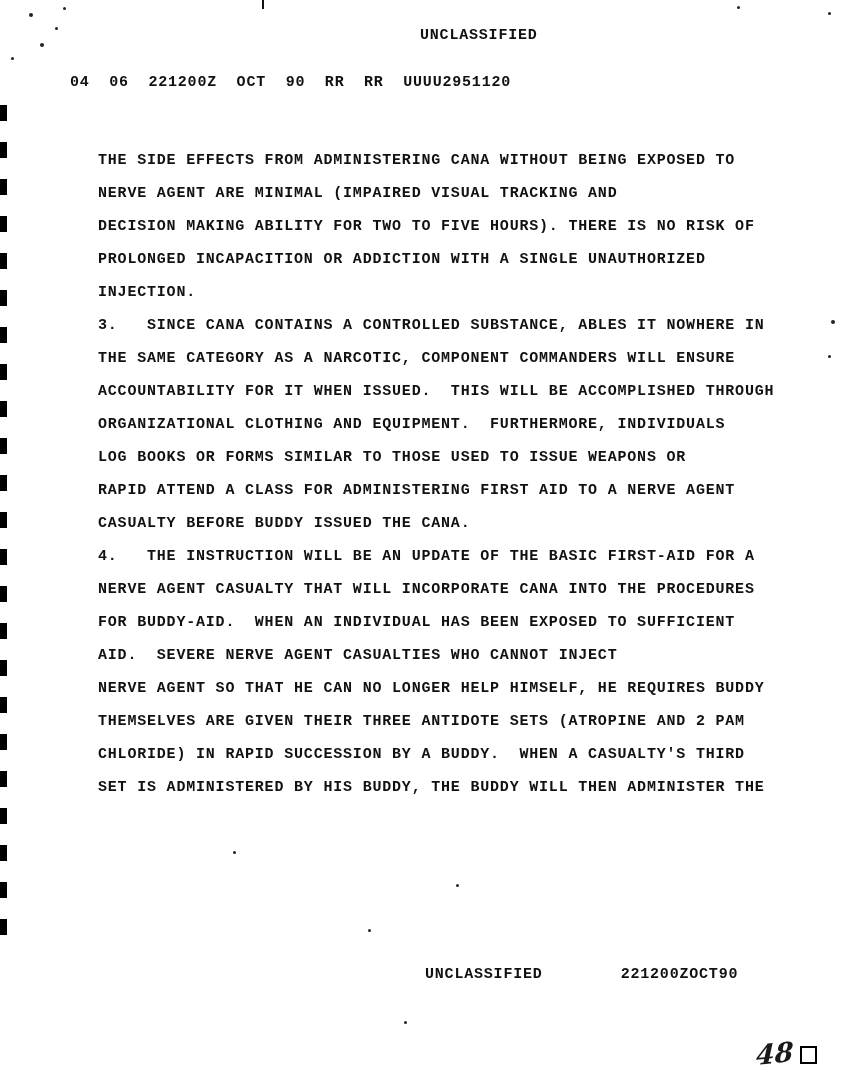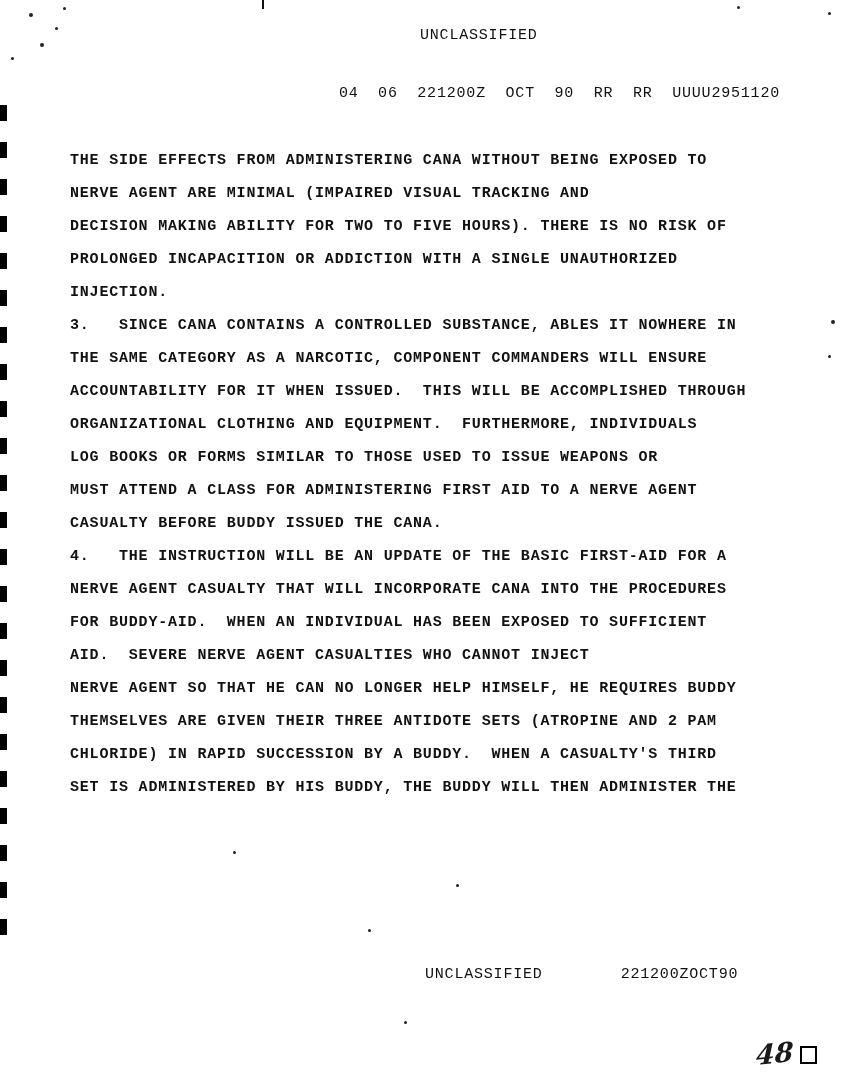--- a/index.html
+++ b/index.html
@@ -11,54 +11,55 @@
     position: relative;
     width: 848px;
     height: 1072px;
     background: #ffffff;
     overflow: hidden;
     font-family: "Liberation Mono", "DejaVu Sans Mono", monospace;
     color: #0d0d0d;
   }
   .typewriter {
     font-family: "Liberation Mono", "DejaVu Sans Mono", monospace;
-    font-weight: normal;
+    font-weight: bold;
     font-size: 15px;
     letter-spacing: 0.8px;
     white-space: pre;
     color: #111;
   }
   .top-classification {
     position: absolute;
     left: 420px;
     top: 27px;
   }
   .header-line {
     position: absolute;
     left: 70px;
-    top: 85px;
+    top: 74px;
     width: 710px;
     display: flex;
-    justify-content: flex-end;
+    justify-content: flex-start;
   }
   .body-block {
     position: absolute;
     left: 70px;
     top: 144px;
     width: 730px;
   }
   .body-block .doc-line {
     height: 33px;
     line-height: 33px;
     font-family: "Liberation Mono", "DejaVu Sans Mono", monospace;
     font-weight: bold;
     font-size: 15px;
     letter-spacing: 0.8px;
     white-space: pre;
     color: #111;
+    margin-left: 28px;
   }
   .footer-line {
     position: absolute;
     left: 425px;
     top: 966px;
     display: flex;
     gap: 78px;
   }
   .page-number {
     position: absolute;
@@ -135,21 +136,21 @@
       <div class="doc-line">THE SIDE EFFECTS FROM ADMINISTERING CANA WITHOUT BEING EXPOSED TO</div>
       <div class="doc-line">NERVE AGENT ARE MINIMAL (IMPAIRED VISUAL TRACKING AND</div>
       <div class="doc-line">DECISION MAKING ABILITY FOR TWO TO FIVE HOURS). THERE IS NO RISK OF</div>
       <div class="doc-line">PROLONGED INCAPACITION OR ADDICTION WITH A SINGLE UNAUTHORIZED</div>
       <div class="doc-line">INJECTION.</div>
       <div class="doc-line">3.   SINCE CANA CONTAINS A CONTROLLED SUBSTANCE, ABLES IT NOWHERE IN</div>
       <div class="doc-line">THE SAME CATEGORY AS A NARCOTIC, COMPONENT COMMANDERS WILL ENSURE</div>
       <div class="doc-line">ACCOUNTABILITY FOR IT WHEN ISSUED.  THIS WILL BE ACCOMPLISHED THROUGH</div>
       <div class="doc-line">ORGANIZATIONAL CLOTHING AND EQUIPMENT.  FURTHERMORE, INDIVIDUALS</div>
       <div class="doc-line">LOG BOOKS OR FORMS SIMILAR TO THOSE USED TO ISSUE WEAPONS OR</div>
-      <div class="doc-line">MUST ATTEND A CLASS FOR ADMINISTERING FIRST AID TO A NERVE AGENT</div>
+      <div class="doc-line">RAPID ATTEND A CLASS FOR ADMINISTERING FIRST AID TO A NERVE AGENT</div>
       <div class="doc-line">CASUALTY BEFORE BUDDY ISSUED THE CANA.</div>
       <div class="doc-line">4.   THE INSTRUCTION WILL BE AN UPDATE OF THE BASIC FIRST-AID FOR A</div>
       <div class="doc-line">NERVE AGENT CASUALTY THAT WILL INCORPORATE CANA INTO THE PROCEDURES</div>
       <div class="doc-line">FOR BUDDY-AID.  WHEN AN INDIVIDUAL HAS BEEN EXPOSED TO SUFFICIENT</div>
       <div class="doc-line">AID.  SEVERE NERVE AGENT CASUALTIES WHO CANNOT INJECT</div>
       <div class="doc-line">NERVE AGENT SO THAT HE CAN NO LONGER HELP HIMSELF, HE REQUIRES BUDDY</div>
       <div class="doc-line">THEMSELVES ARE GIVEN THEIR THREE ANTIDOTE SETS (ATROPINE AND 2 PAM</div>
       <div class="doc-line">CHLORIDE) IN RAPID SUCCESSION BY A BUDDY.  WHEN A CASUALTY'S THIRD</div>
       <div class="doc-line">SET IS ADMINISTERED BY HIS BUDDY, THE BUDDY WILL THEN ADMINISTER THE</div>
     </div>

